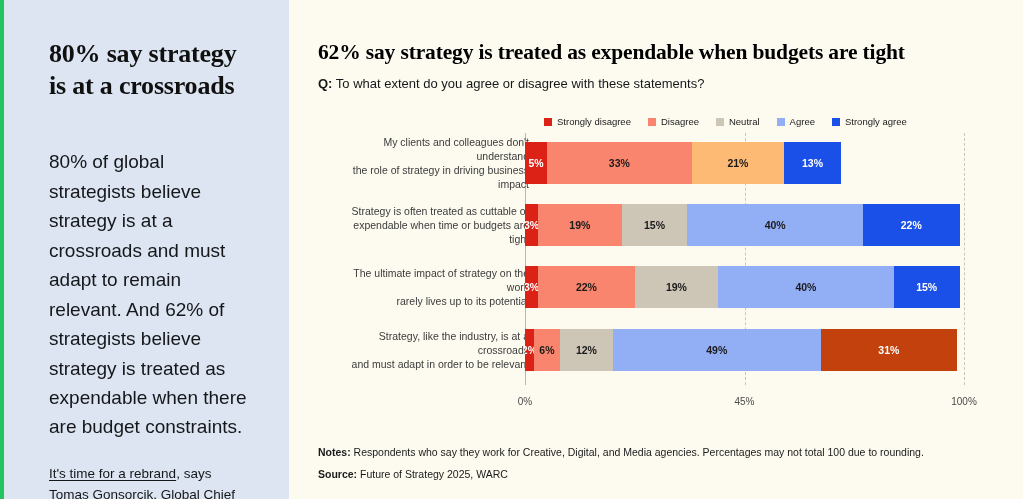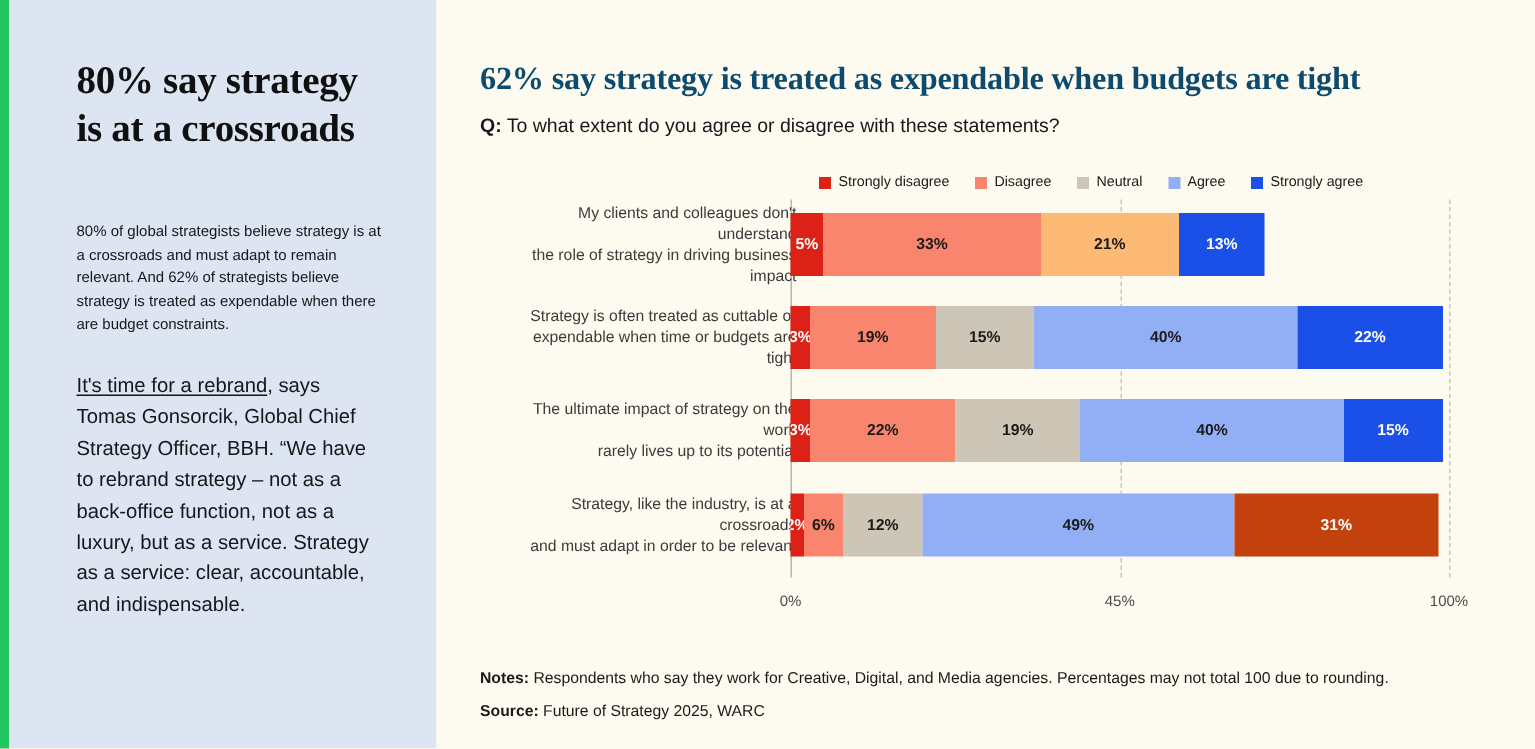--- a/index.html
+++ b/index.html
@@ -5,21 +5,21 @@
   html,body{margin:0;padding:0;}
   body{
     width:1023px;height:499px;
     background:#FDFBF0;
     font-family:"Liberation Sans", sans-serif;
     overflow:hidden;
   }
   #page{
     position:relative;width:1023px;height:499px;
     background:#FDFBF0;
-    border-left:6px solid #22c55e;
+    border-left:4px solid #22c55e;
     box-sizing:border-box;
     overflow:hidden;
   }
   
   .top-accent{
     position:absolute;top:0;left:838px;width:185px;height:4px;
     background:#1A50E8;
   }
   
   .left-panel{
@@ -31,21 +31,21 @@
   .left-title{
     font-family:"Liberation Serif", serif;
     font-weight:700;
     font-size:26px;
     line-height:1.22;
     color:#101010;
     letter-spacing:-0.2px;
     margin:0 0 46px 0;
   }
   .left-body{
-    font-size:10px;
+    font-size:19px;
     line-height:1.55;
     color:#15171a;
     margin:0 0 22px 0;
     max-width:212px;
   }
   .left-body-2{
     font-size:13.5px;
     line-height:1.55;
     color:#15171a;
     margin:0;
@@ -60,21 +60,21 @@
   .right-panel{
     position:absolute;top:0;left:285px;width:738px;height:499px;
     background:#FDFBF0;
     box-sizing:border-box;
   }
   .chart-title{
     position:absolute;left:29px;top:40px;
     font-family:"Liberation Serif", serif;
     font-weight:700;
     font-size:21.5px;
-    color:#0c4a6e;
+    color:#000000;
     letter-spacing:-0.15px;
     white-space:nowrap;
   }
   .chart-question{
     position:absolute;left:29px;top:76px;
     font-size:13px;
     color:#15171a;
     white-space:nowrap;
   }
   .chart-question b{font-weight:700;}

